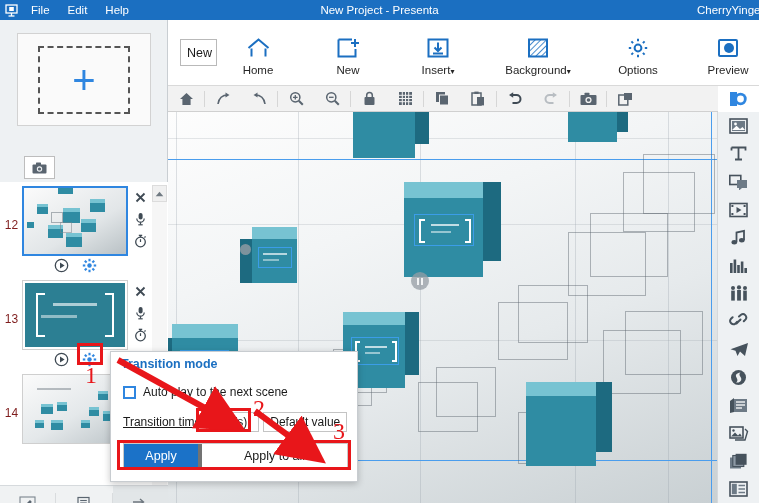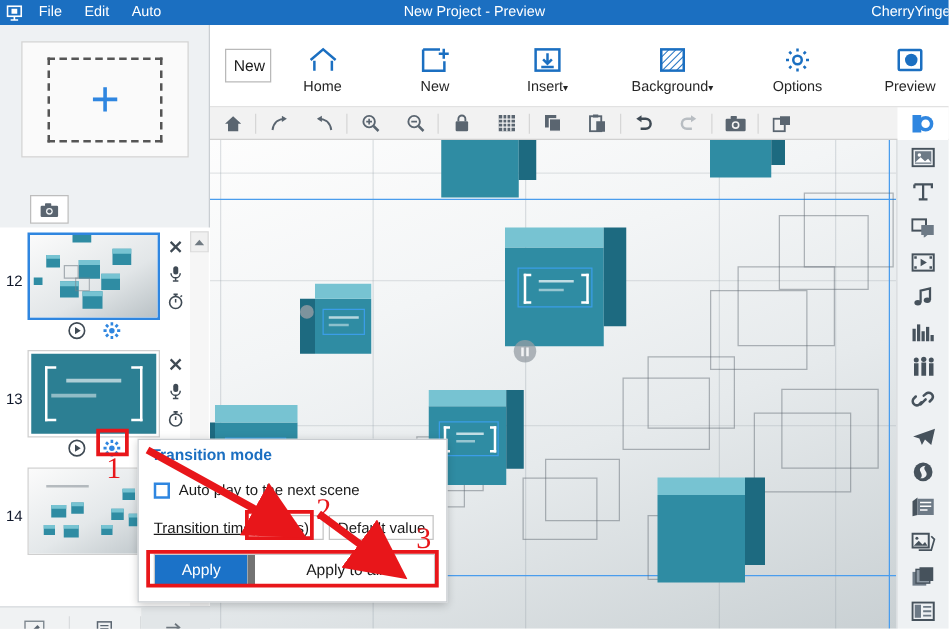--- a/index.html
+++ b/index.html
@@ -106,21 +106,21 @@
   }
 
   
   .thumblist {
     position: absolute; left: 0; top: 162px; width: 168px; height: 303px;
     background: #ffffff; overflow: hidden;
   }
   .thumbrow { position: absolute; left: 0; width: 168px; }
   .thumbnum {
     position: absolute; left: 3px; width: 17px; text-align: center;
-    font-size: 12px; color: #0f172a;
+    font-size: 12px; color: #7f1d1d;
   }
   .thumbimg {
     position: absolute; left: 22px; width: 106px; height: 70px;
     border: 1px solid #cfcfcf; background: #fff; overflow: hidden;
   }
   .thumbimg.sel { border: 2px solid #2f86e0; }
   .thumb-side {
     position: absolute; left: 129px; width: 22px;
     display: flex; flex-direction: column; align-items: center;
   }
@@ -222,21 +222,21 @@
     display: flex; border: 1px solid #c9c9c9; background:#fff;
   }
   .apply-btn {
     width: 74px; background: #1b72c8; color: #ffffff;
     display: flex; align-items: center; justify-content: center;
     font-size: 12.5px;
   }
   .applyall-btn {
     flex: 1; background: #ffffff; color: #1a1a1a;
     display: flex; align-items: center; justify-content: center;
-    font-size: 12.5px; border-left: 6px solid #737373;
+    font-size: 12.5px; border-left: 4px solid #737373;
   }
 
   
   .anno { position: absolute; pointer-events: none; }
   .anno-rect { position: absolute; border: 3px solid #e8161a; }
   .anno-num {
     position: absolute; color: #e8161a; font-size: 24px;
     font-family: "Liberation Serif", serif;
   }
   .anno-svg { position: absolute; left: 0; top: 0; width: 759px; height: 503px; }
@@ -250,22 +250,22 @@
     <div class="app-logo">
       <svg width="13" height="13" viewBox="0 0 13 13">
         <rect x="1" y="1" width="11" height="8" fill="none" stroke="#fff" stroke-width="1.3"></rect>
         <rect x="4.2" y="3" width="4.6" height="4" fill="#fff"></rect>
         <line x1="6.5" y1="9" x2="6.5" y2="12" stroke="#fff" stroke-width="1.3"></line>
         <line x1="3.5" y1="12" x2="9.5" y2="12" stroke="#fff" stroke-width="1.3"></line>
       </svg>
     </div>
     <div class="menu-item">File</div>
     <div class="menu-item">Edit</div>
-    <div class="menu-item">Auto</div>
-    <div class="title-center">New Project - Preview</div>
+    <div class="menu-item">Help</div>
+    <div class="title-center">New Project - Presenta</div>
     <div class="title-user">CherryYinge</div>
   </div>
 
   <div class="leftpanel">
 
     <div class="newscene-box">
       <div class="dashed">
         <span class="plus">+</span>
       </div>
     </div>

